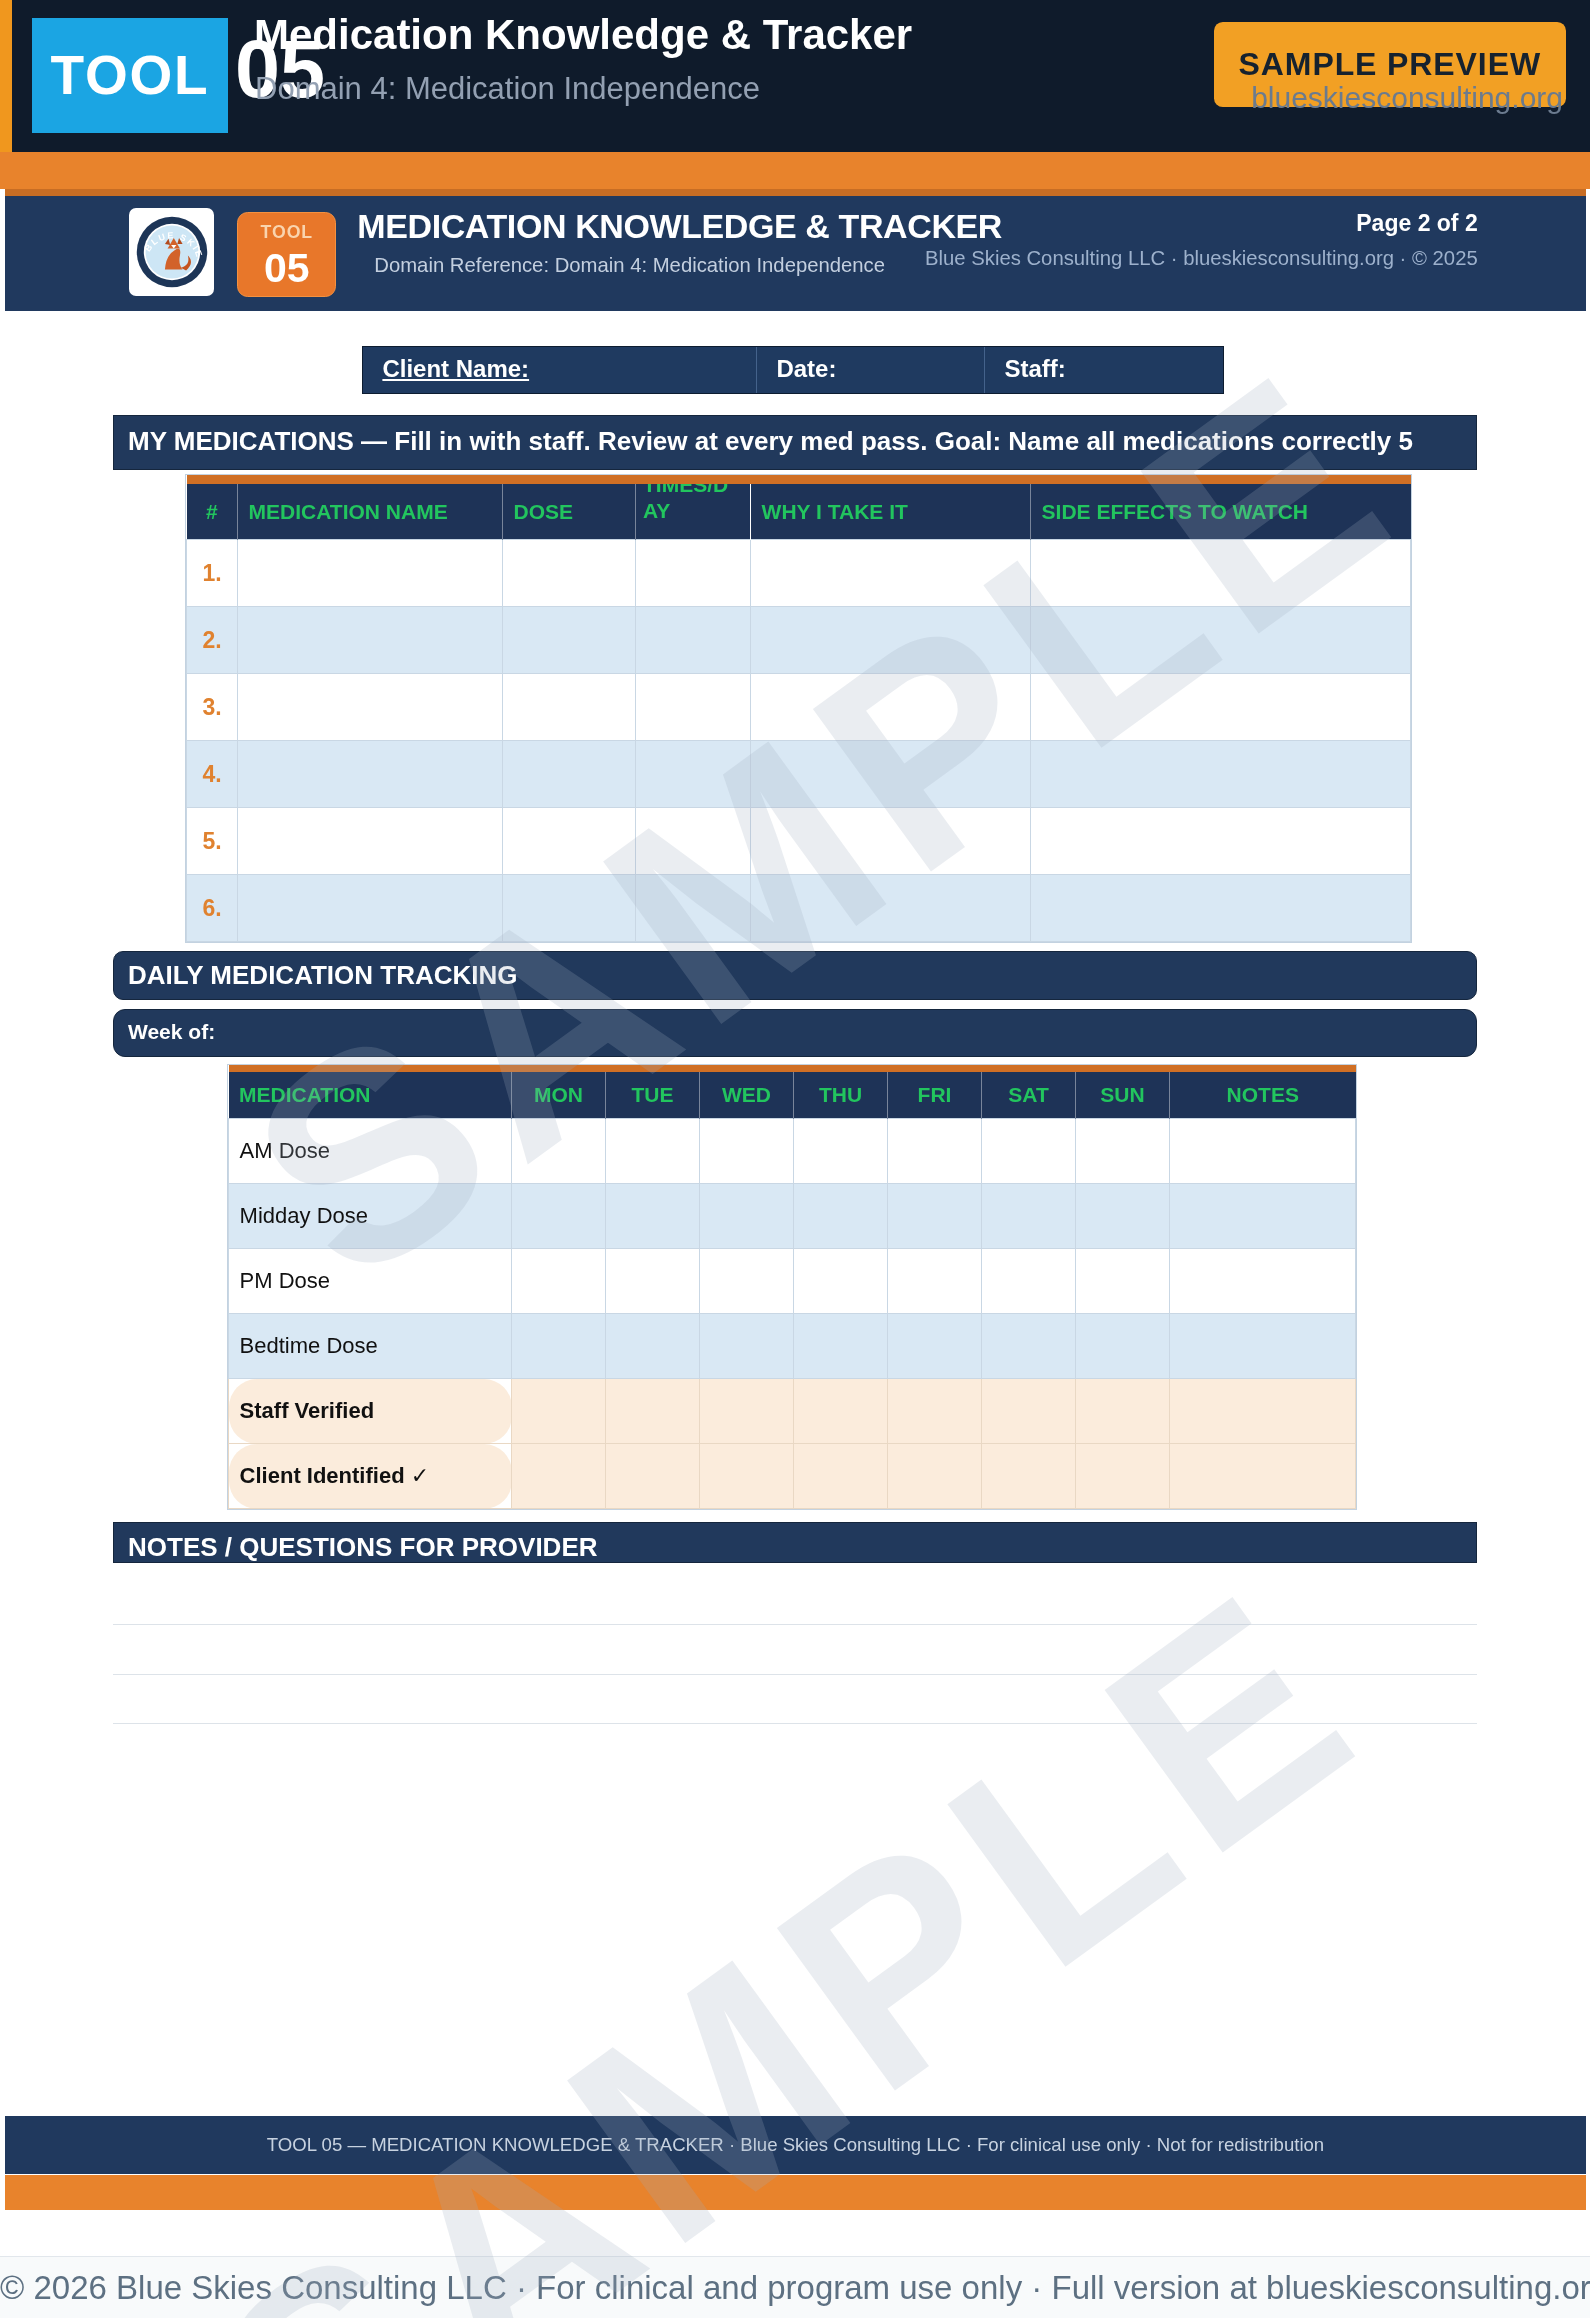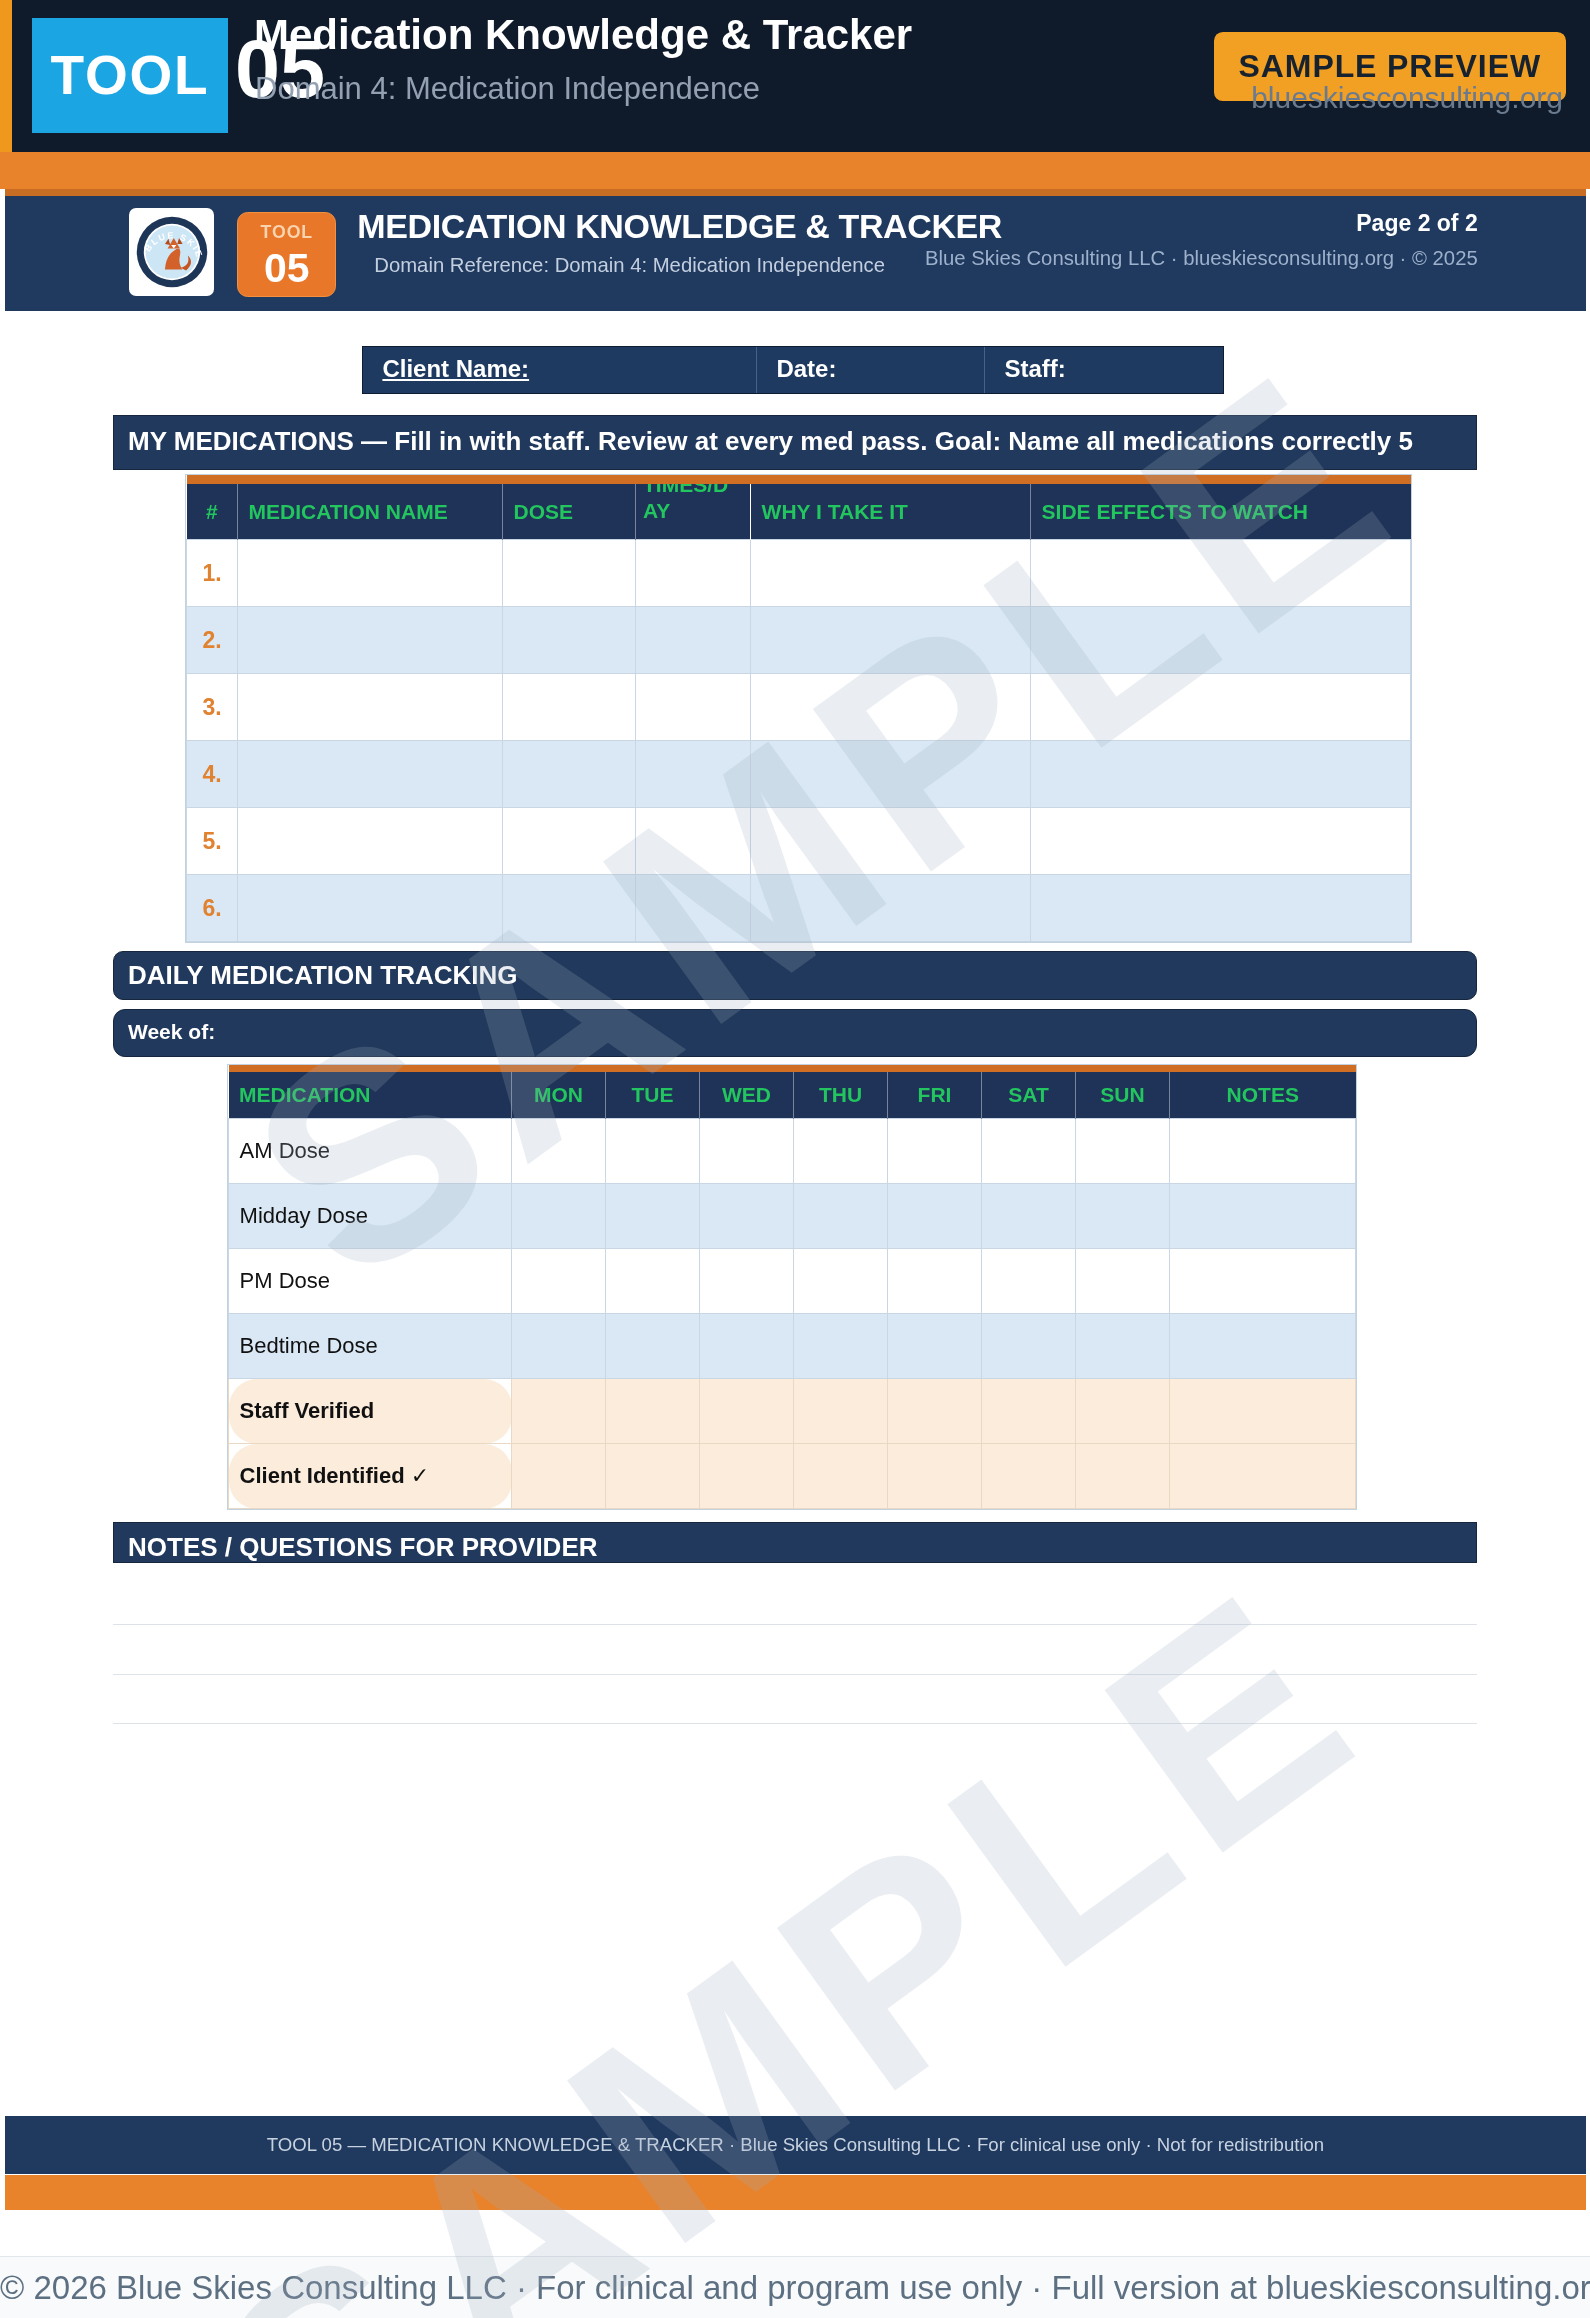--- a/index.html
+++ b/index.html
@@ -7,21 +7,21 @@
         font-family:"Liberation Sans","DejaVu Sans",sans-serif;}
 
   
   .banner{position:absolute;left:0;top:0;width:1591px;height:152px;background:#0f1b2b;}
   .banner-left-strip{position:absolute;left:0;top:0;width:12.4px;height:152px;background:#f0971e;}
   .tool-box{position:absolute;left:32px;top:17.7px;width:196px;height:115px;background:#1ba5e3;
             color:#ffffff;font-weight:bold;font-size:55px;line-height:115px;text-align:center;letter-spacing:1.8px;}
   .banner-num{position:absolute;left:235px;top:23px;color:#ffffff;font-weight:bold;font-size:81px;z-index:1;}
   .banner-title{position:absolute;left:254px;top:10.6px;color:#ffffff;font-weight:bold;font-size:42px;z-index:2;white-space:nowrap;}
   .banner-sub{position:absolute;left:255px;top:71px;color:#93a0b2;font-size:31px;z-index:2;white-space:nowrap;}
-  .preview-badge{position:absolute;right:25px;top:32px;height:57px;line-height:57px;padding:6px 25px;
+  .preview-badge{position:absolute;right:25px;top:22px;height:57px;line-height:57px;padding:14px 25px;
                  background:#f2a024;border-radius:8.8px;color:#16222f;font-weight:bold;font-size:32px;letter-spacing:0.9px;}
   .banner-site{position:absolute;right:28px;top:81px;color:#6b7b8f;font-size:30px;}
 
   .orange-strip{position:absolute;left:0;top:152px;width:1591px;height:37px;background:#e8832c;}
 
   
   .doc-header{position:absolute;left:5.3px;right:5.3px;top:189px;height:122px;background:#20395e;
               border-top:7px solid #c76d24;box-sizing:border-box;}
   .logo-box{position:absolute;left:124px;top:12.4px;width:85px;height:88px;background:#ffffff;border-radius:7px;}
   .logo-box svg{position:absolute;left:5.3px;top:7px;}

